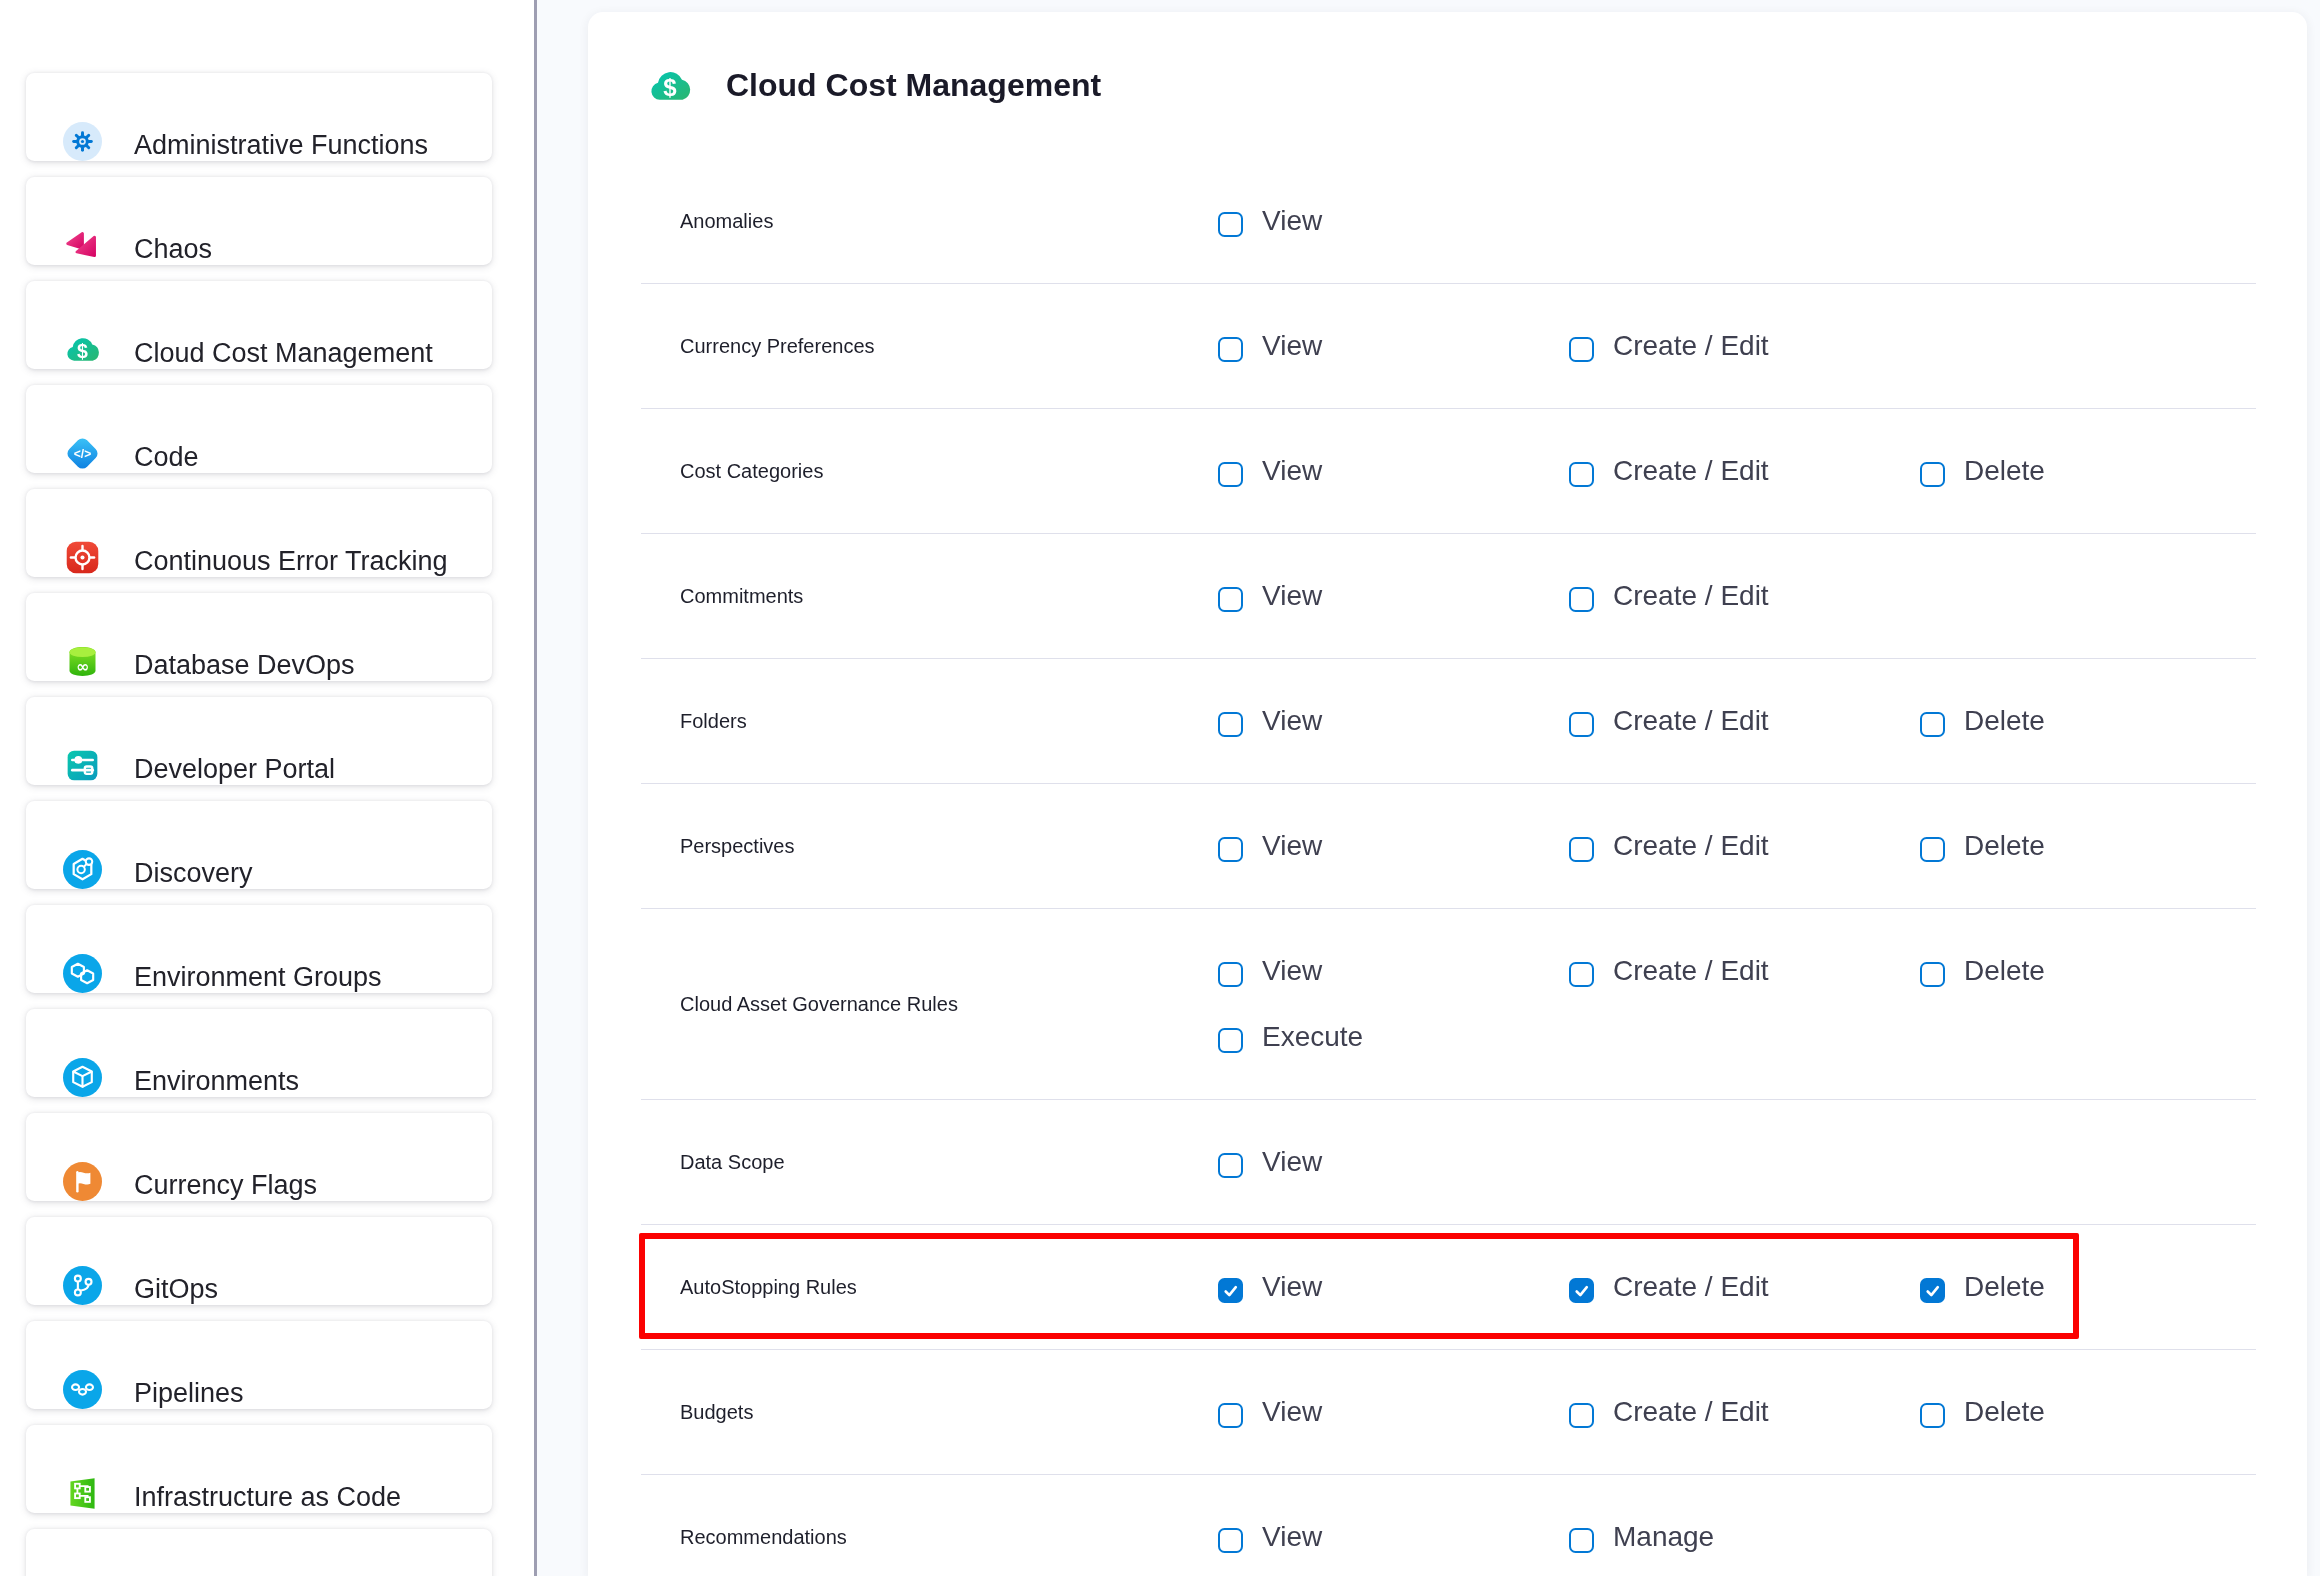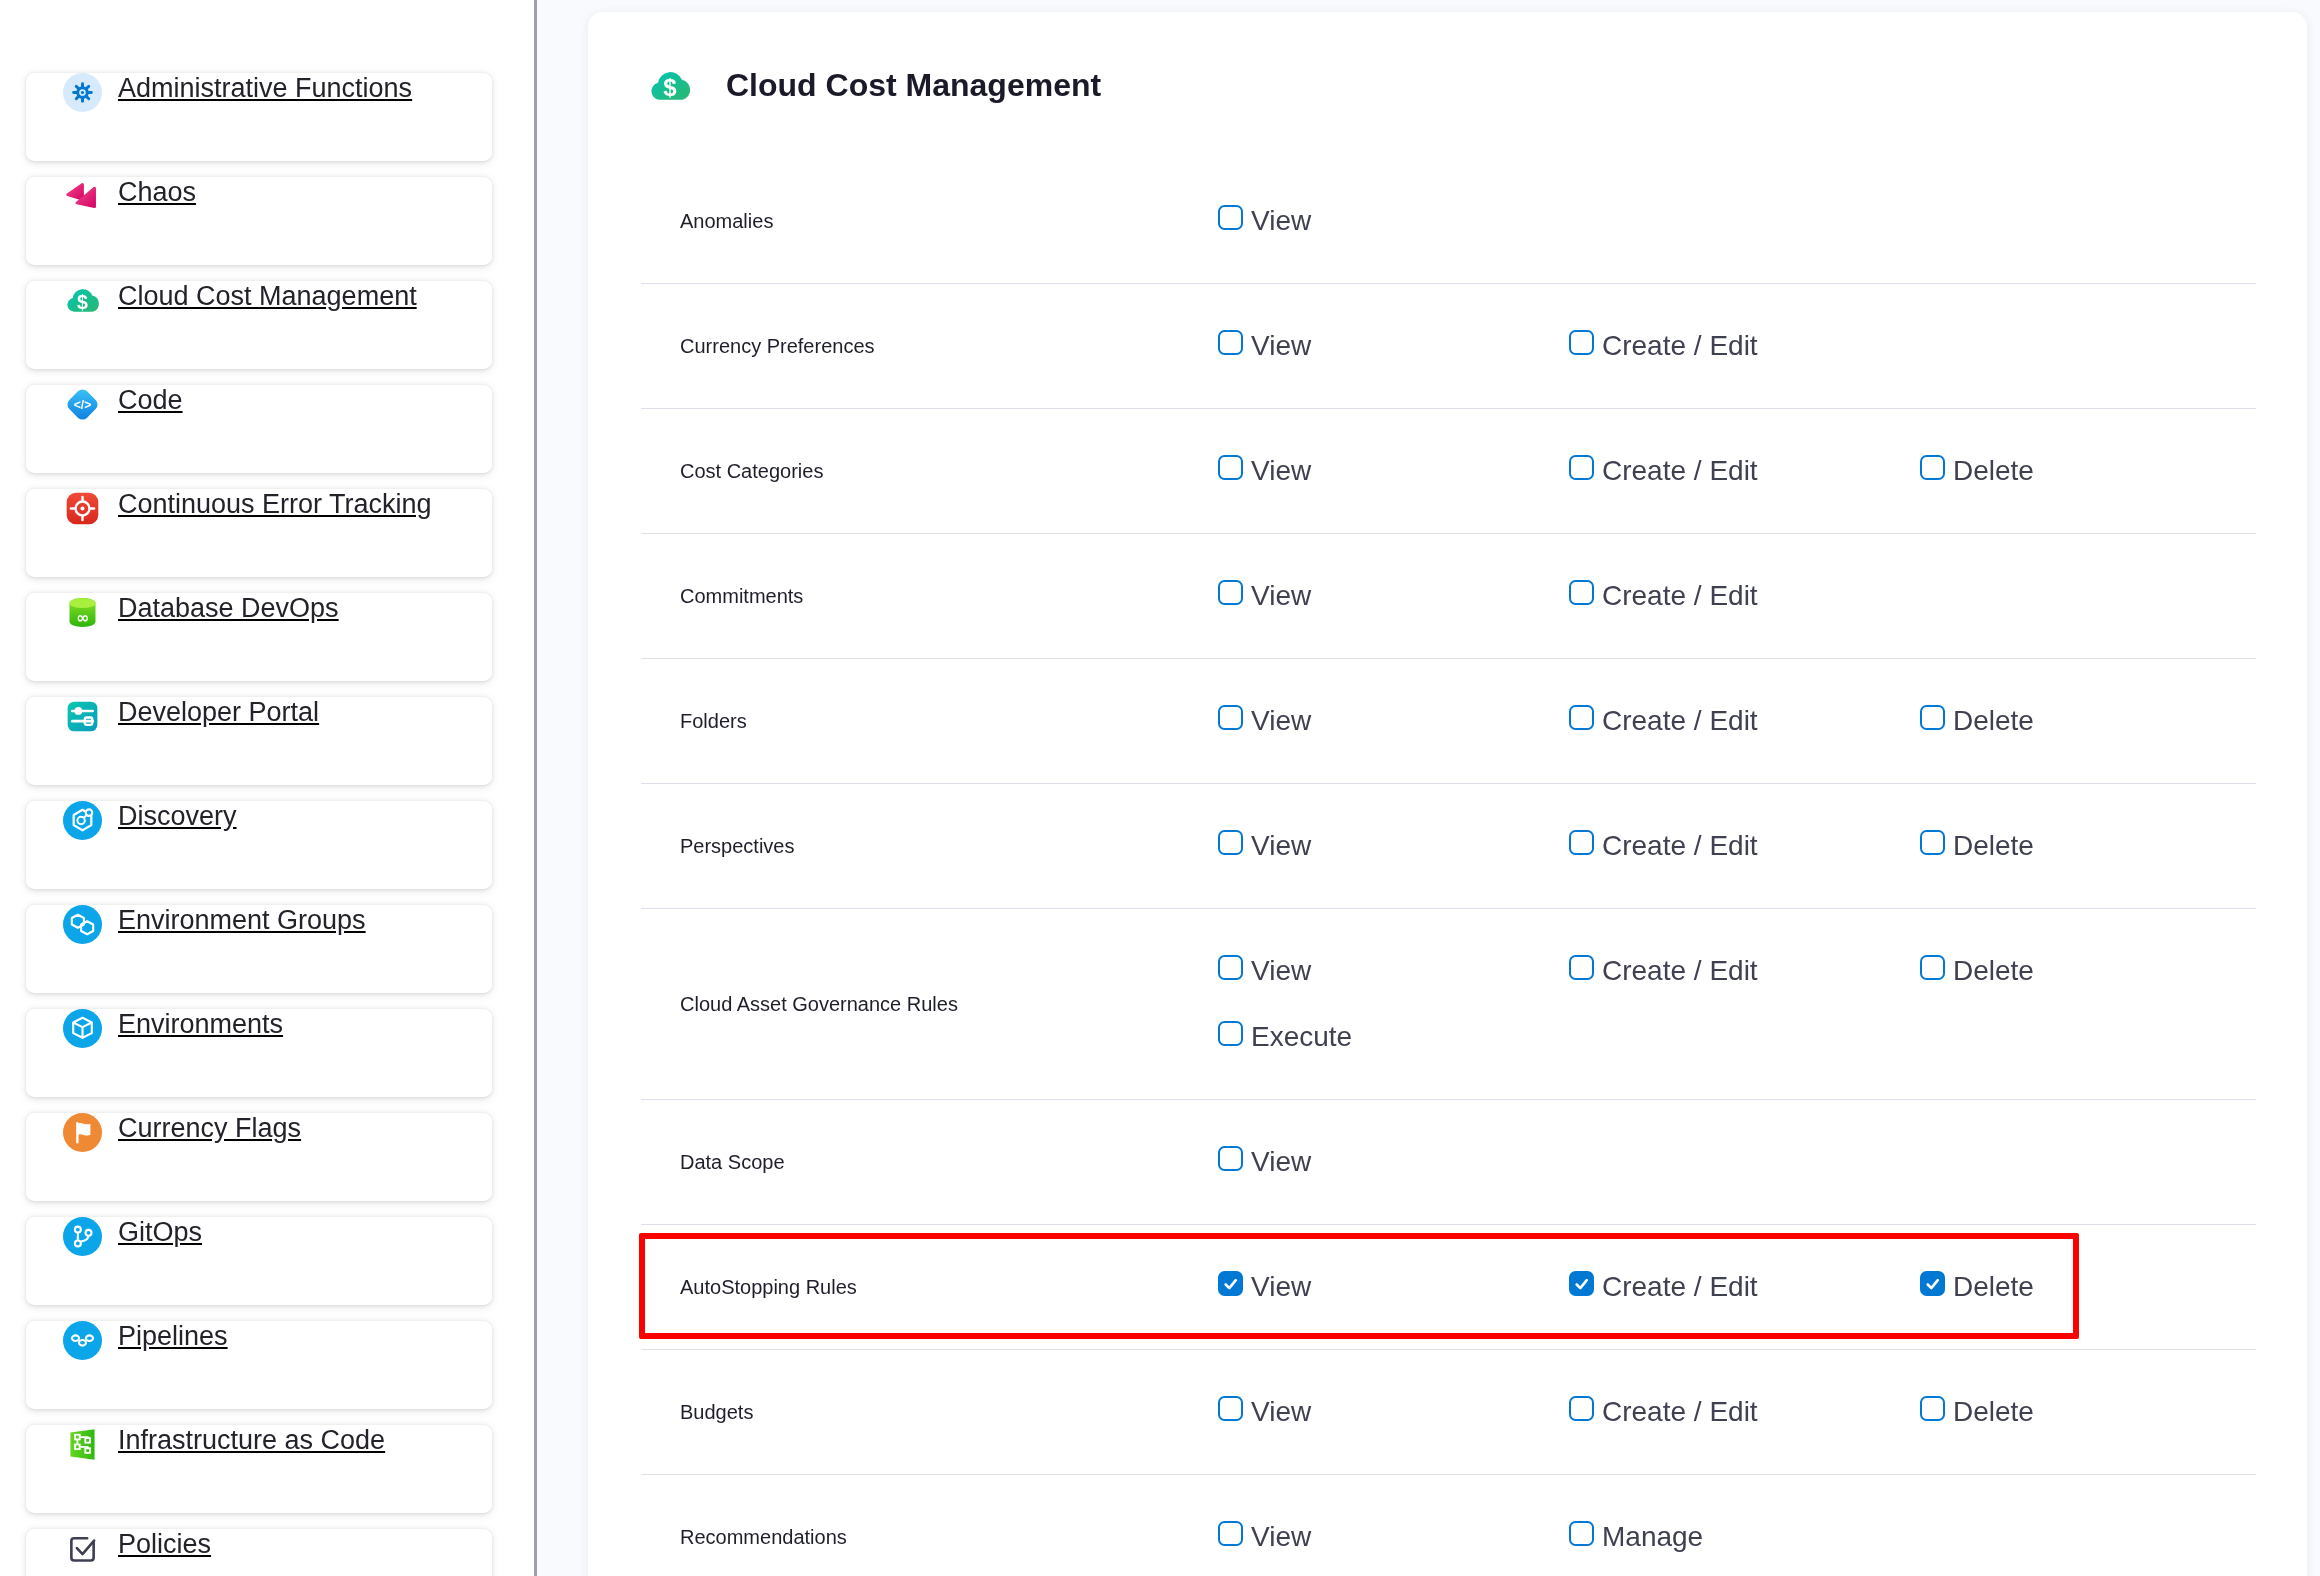--- a/index.html
+++ b/index.html
@@ -3,44 +3,44 @@
 <meta charset="utf-8">
 <style>
   * { margin:0; padding:0; box-sizing:border-box; }
   html,body { width:2321px; height:1577px; overflow:hidden; background:#ffffff;
               font-family:"Liberation Sans","DejaVu Sans",sans-serif; }
   .app { position:relative; width:2321px; height:1577px; }
 
   
   .sidebar { position:absolute; left:0; top:0; width:534px; height:1577px; background:#fff; }
   .sidebar-list { position:absolute; left:26px; top:73px; display:flex; flex-direction:column; gap:16px; }
-  .side-card { width:466px; height:88px; background:#fff; border-radius:8.3px; display:flex; align-items:flex-start;
-               padding-left:37px; gap:16px; cursor:pointer;
-               box-shadow:0 1.9px 7.4px rgba(96,97,112,0.18), 0 0.9px 2.8px rgba(40,41,61,0.07);text-decoration:underline; }
+  .side-card { width:466px; height:88px; background:#fff; border-radius:8.3px; display:flex; align-items:flex-end;
+               padding-left:37px; gap:32px; cursor:pointer;
+               box-shadow:0 1.9px 7.4px rgba(96,97,112,0.18), 0 0.9px 2.8px rgba(40,41,61,0.07); }
   .side-icon { width:39px; height:39px; flex:0 0 39px; }
   .side-icon svg { width:39px; height:39px; display:block; }
   .side-label { font-size:27px; color:#22222a; white-space:nowrap; }
 
   .vdivider { position:absolute; left:534px; top:0; width:2.8px; height:1577px; background:#9e9eb2; }
 
   
   .content { position:absolute; left:537px; top:0; width:1784px; height:1577px; background:#f8fafd; }
   .card { position:absolute; left:51px; top:12px; width:1719px; height:1565px; background:#ffffff;
           border-radius:15px 15px 0 0; box-shadow:0 2.8px 11px rgba(40,41,61,0.07); }
   .card-header { height:147px; display:flex; align-items:center; padding-left:58px; gap:32px; }
   .module-icon { width:48px; height:48px; }
   .module-icon svg { width:48px; height:48px; display:block; }
   .card-title { font-size:32px; font-weight:700; color:#1a1a28; }
 
   .rows { margin:0 51px 0 53px; }
   .perm-row { position:relative; display:flex; align-items:center; padding:46px 0 46px 39px;
               border-bottom:1.9px solid #dfe0eb; }
   .row-label { flex:0 0 538px; font-size:20px; color:#1e1f2b; }
   .perm-grid { flex:1; display:grid; grid-template-columns:351px 351px 1fr; row-gap:34px; align-items:center; }
-  .perm { display:flex; align-items:flex-start; gap:8px; cursor:pointer; }
+  .perm { display:flex; align-items:flex-end; gap:19px; cursor:pointer; }
   .cb { width:25px; height:25px; flex:0 0 25px; border:2.8px solid var(--accent,#0278d5); border-radius:6.5px;
         background:#fff; display:flex; align-items:center; justify-content:center; }
   .cb.checked { background:var(--accent,#0278d5); }
   .cb svg { width:19.5px; height:19.5px; display:block; }
   .perm-label { font-size:28px; color:#3f4050; }
 
   .highlight-frame { position:absolute; left:-1.9px; right:177px; top:8.3px; bottom:10.2px;
                      border:6.5px solid var(--highlight,#fb0202); border-radius:1.9px; pointer-events:none; }
 </style>
 </head>

